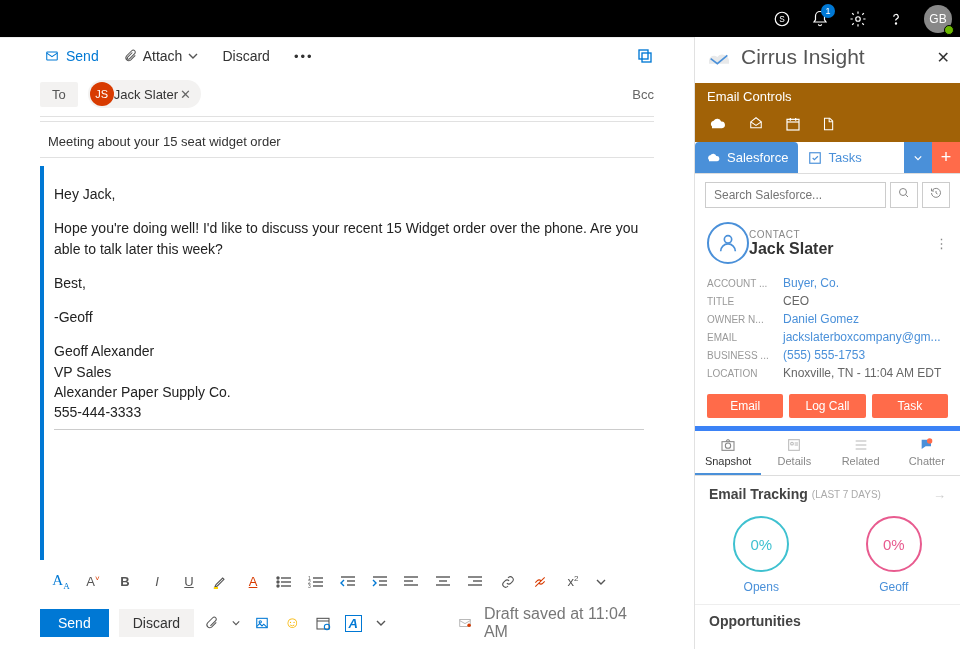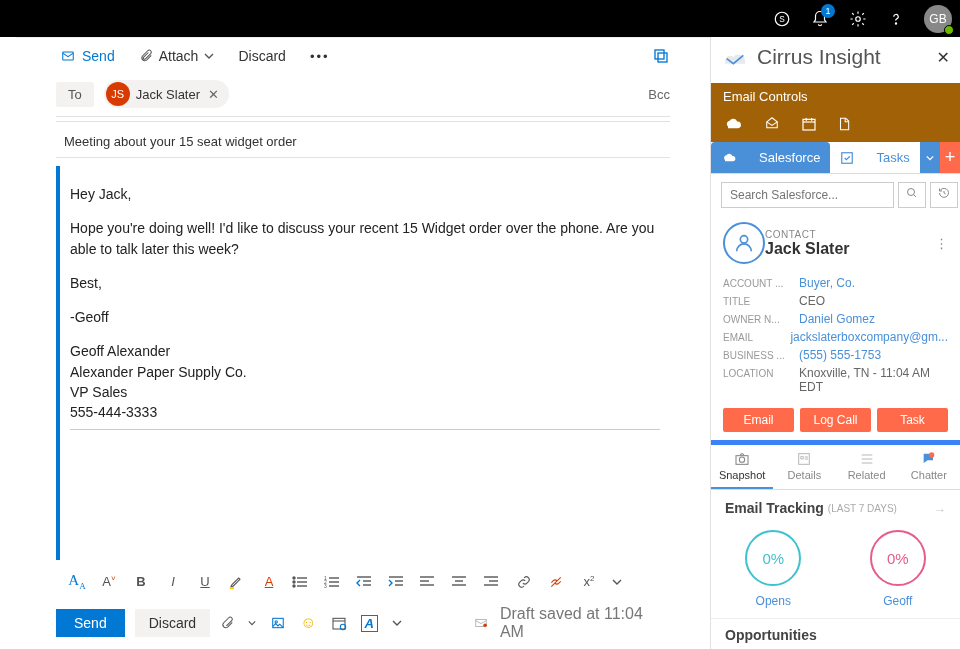--- a/index.html
+++ b/index.html
@@ -3,30 +3,30 @@
 <meta charset="utf-8">
 <style>
 * { box-sizing: border-box; margin: 0; padding: 0; }
 body { font-family: 'Segoe UI', Arial, sans-serif; font-size: 13px; color: #333; background: #fff; width: 960px; height: 649px; overflow: hidden; }
 .topbar { background: #000; height: 37px; display: flex; justify-content: flex-end; align-items: center; padding-right: 8px; gap: 18px; }
 .topbar .icon { color: #fff; cursor: pointer; width: 20px; height: 20px; display: flex; align-items: center; justify-content: center; }
 .bell-wrap { position: relative; }
 .bell-badge { position: absolute; top: -5px; right: -5px; background: #0078d4; color: #fff; border-radius: 50%; width: 14px; height: 14px; font-size: 9px; display: flex; align-items: center; justify-content: center; }
 .avatar { width: 28px; height: 28px; border-radius: 50%; background: #888; color: #fff; display: flex; align-items: center; justify-content: center; font-size: 12px; position: relative; }
 .avatar-presence { position: absolute; bottom: -2px; right: -2px; width: 10px; height: 10px; background: #6bb700; border-radius: 50%; border: 1px solid #000; }
-.main { display: flex; height: 612px; padding-left: 16px; }
+.main { display: flex; height: 612px; }
 .compose { flex: 1; border-top: 1px solid #eee; display: flex; flex-direction: column; padding: 0; }
 .compose-toolbar { display: flex; align-items: center; gap: 24px; padding: 10px 20px 10px 44px; position: relative; }
 .toolbar-link { color: #0078d4; cursor: pointer; display: flex; align-items: center; gap: 6px; font-size: 14px; }
 .toolbar-text { color: #333; cursor: pointer; font-size: 14px; }
 .toolbar-more { color: #333; cursor: pointer; letter-spacing: 2px; }
 .popout { position: absolute; right: 40px; color: #0078d4; cursor: pointer; }
 .addr-row { display: flex; align-items: center; padding: 6px 40px; gap: 10px; }
 .addr-label { background: #f3f2f1; padding: 5px 12px; border-radius: 2px; cursor: pointer; font-size: 13px; color:#555; }
-.recipient-pill { display: flex; align-items: center; gap: 6px; background: #f3f2f1; border-radius: 14px; padding: 2px 8px 2px 2px; }
+.recipient-pill { display: flex; align-items: center; background: #f3f2f1; border-radius: 14px; padding: 2px 8px 2px 2px; }
 .recipient-avatar { width: 24px; height: 24px; border-radius: 50%; background: #d83b01; color: #fff; display: flex; align-items: center; justify-content: center; font-size: 11px; }
 .recipient-x { color: #666; cursor: pointer; padding: 0 2px; }
 .bcc-link { margin-left: auto; color: #666; cursor: pointer; font-size: 13px; }
 .divider { height: 1px; background: #e1e1e1; margin: 2px 40px; }
 .subject-row { padding: 10px 40px 6px 48px; font-size: 13px; color: #333; }
 .body-area { margin: 6px 40px; border-left: 4px solid #0078d4; padding: 18px 10px 10px 10px; flex: 1; font-size: 14px; line-height: 1.45; color: #222; overflow-y: auto;}
 .body-area p { margin-bottom: 14px; }
 .sig-line { border-top: 1px solid #ccc; margin: 6px 0; width: 590px;}
 .format-toolbar { display: flex; align-items: center; gap: 14px; padding: 6px 40px 6px 52px; color: #555; }
 .format-toolbar span { cursor: pointer; width: 18px; text-align: center; }
@@ -39,21 +39,21 @@
 .ci-panel { width: 280px; border-left: 1px solid #e1e1e1; display: flex; flex-direction: column; overflow-y: auto; }
 .ci-header { display: flex; align-items: center; padding: 8px 10px 14px 10px; gap: 8px; }
 .ci-logo { width: 28px; height: 20px; }
 .ci-title { font-size: 21px; font-weight: 300; color: #555; flex: 1; }
 .ci-close { cursor: pointer; color: #333; font-size: 16px; }
 .ci-controls { background: #a16207; color: #fff; }
 .ci-controls-label { padding: 6px 12px; font-size: 13px; }
 .ci-controls-icons { display: flex; gap: 20px; padding: 6px 12px 10px 12px; }
 .ci-controls-icons span { cursor: pointer; }
 .ci-tabs { display: flex; background: #fff; border-bottom: 1px solid #ddd; }
-.ci-tab { padding: 8px 10px; font-size: 13px; display: flex; align-items: center; gap: 22px; cursor: pointer; }
+.ci-tab { padding: 8px 10px; font-size: 13px; display: flex; align-items: center; gap: 6px; cursor: pointer; }
 .ci-tab.active { background: #4a90d9; color: #fff; border-radius: 4px 4px 0 0;}
 .ci-tab:not(.active) { color: #4a90d9; }
 .ci-dropdown { background: #4a90d9; color: #fff; width: 28px; display: flex; align-items: center; justify-content: center; cursor: pointer; margin-left: auto;}
 .ci-add { background: #ff6b4a; color: #fff; width: 28px; display: flex; align-items: center; justify-content: center; cursor: pointer; font-size: 18px;}
 .ci-search-row { display: flex; padding: 8px 10px; gap: 4px; }
 .ci-search { flex: 1; border: 1px solid #ccc; padding: 5px 8px; font-size: 12px; color: #888;}
 .ci-search-btn { border: 1px solid #ccc; padding: 4px 7px; cursor: pointer; background:#fff; color:#888;}
 .ci-contact-head { display: flex; align-items: center; padding: 6px 12px; }
 .ci-contact-avatar { width: 42px; height: 42px; border: 2px solid #4a90d9; border-radius: 50%; display: flex; align-items: center; justify-content: center; color: #4a90d9; }
 .ci-contact-label { font-size: 10px; color: #888; letter-spacing: 0.5px;}
@@ -163,22 +163,22 @@
     <div class="subject-row">Meeting about your 15 seat widget order</div>
     <div class="divider"></div>
 
     <div class="body-area">
       <p>Hey Jack,</p>
       <p>Hope you're doing well! I'd like to discuss your recent 15 Widget order over the phone. Are you able to talk later this week?</p>
       <p>Best,</p>
       <p>-Geoff</p>
       <div style="margin-bottom:0">
         <div>Geoff Alexander</div>
+        <div>VP Sales</div>
         <div>Alexander Paper Supply Co.</div>
-        <div>VP Sales</div>
         <div>555-444-3333</div>
       </div>
       <div class="sig-line"></div>
     </div>
 
     <div class="format-toolbar">
       <span style="color:#0078d4;font-family:serif;font-size:15px">A<sub style="font-size:9px">A</sub></span>
       <span>A<sup style="font-size:8px;color:#d83b01">˅</sup></span>
       <span style="font-weight:bold">B</span>
       <span style="font-style:italic">I</span>

